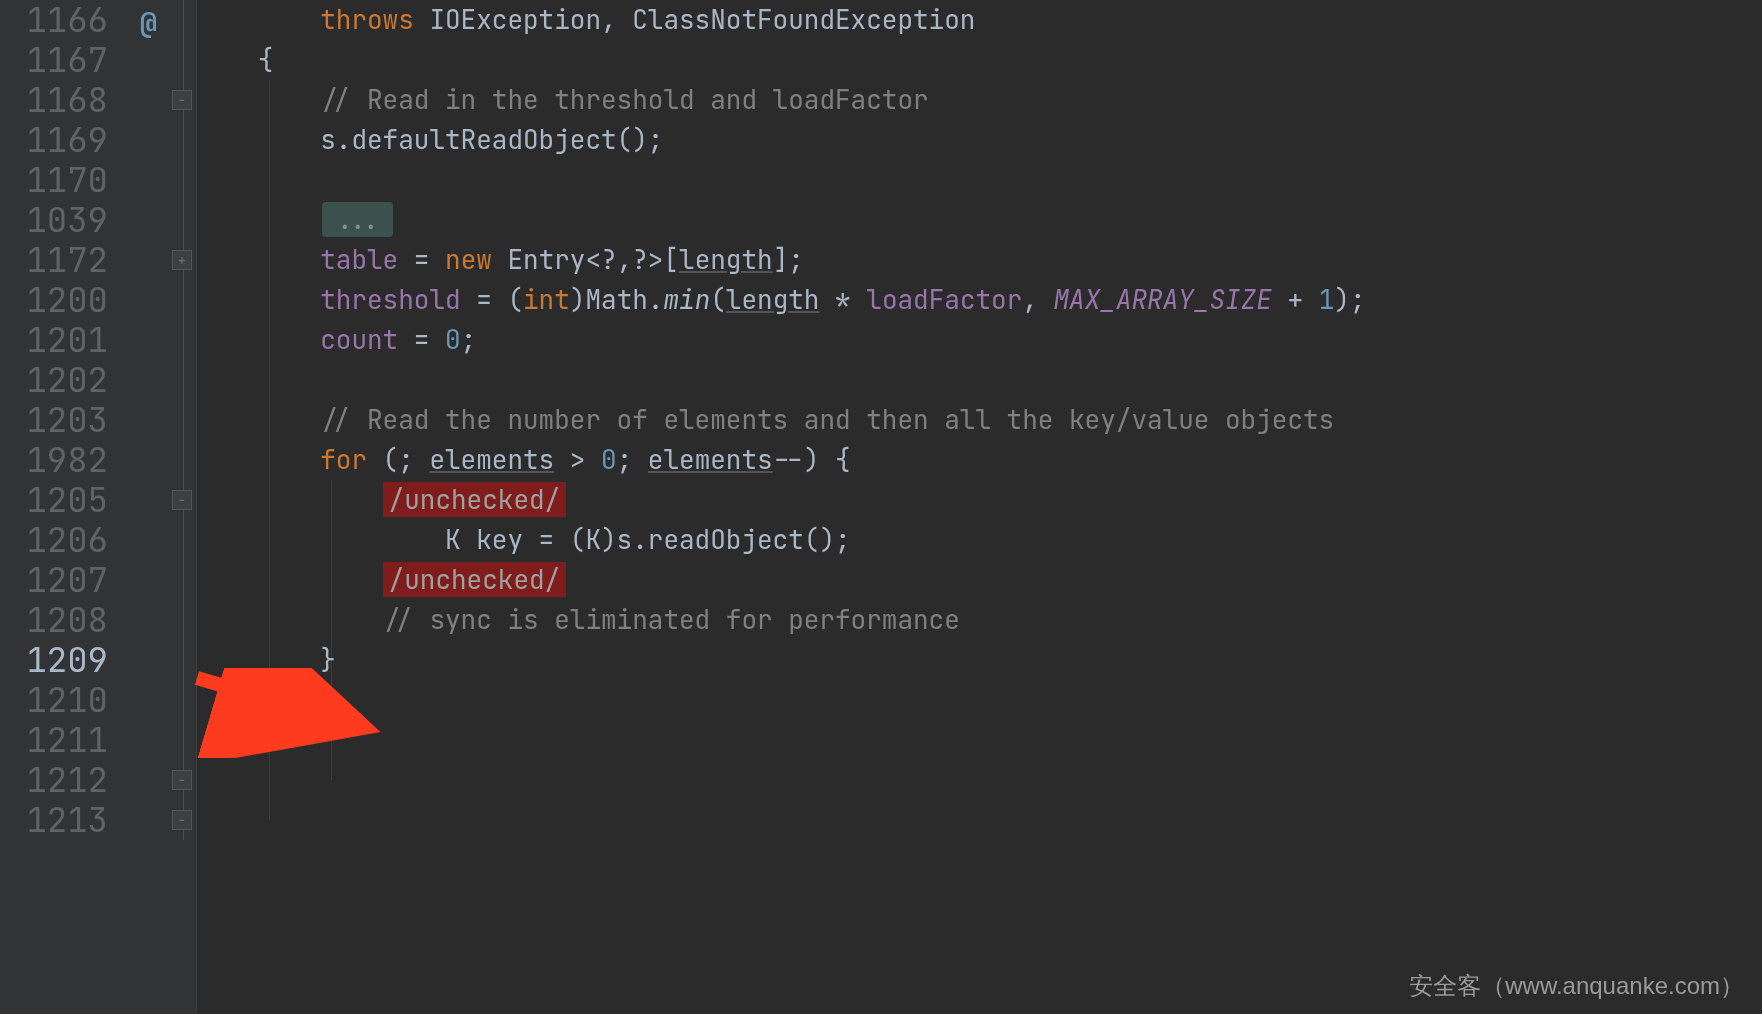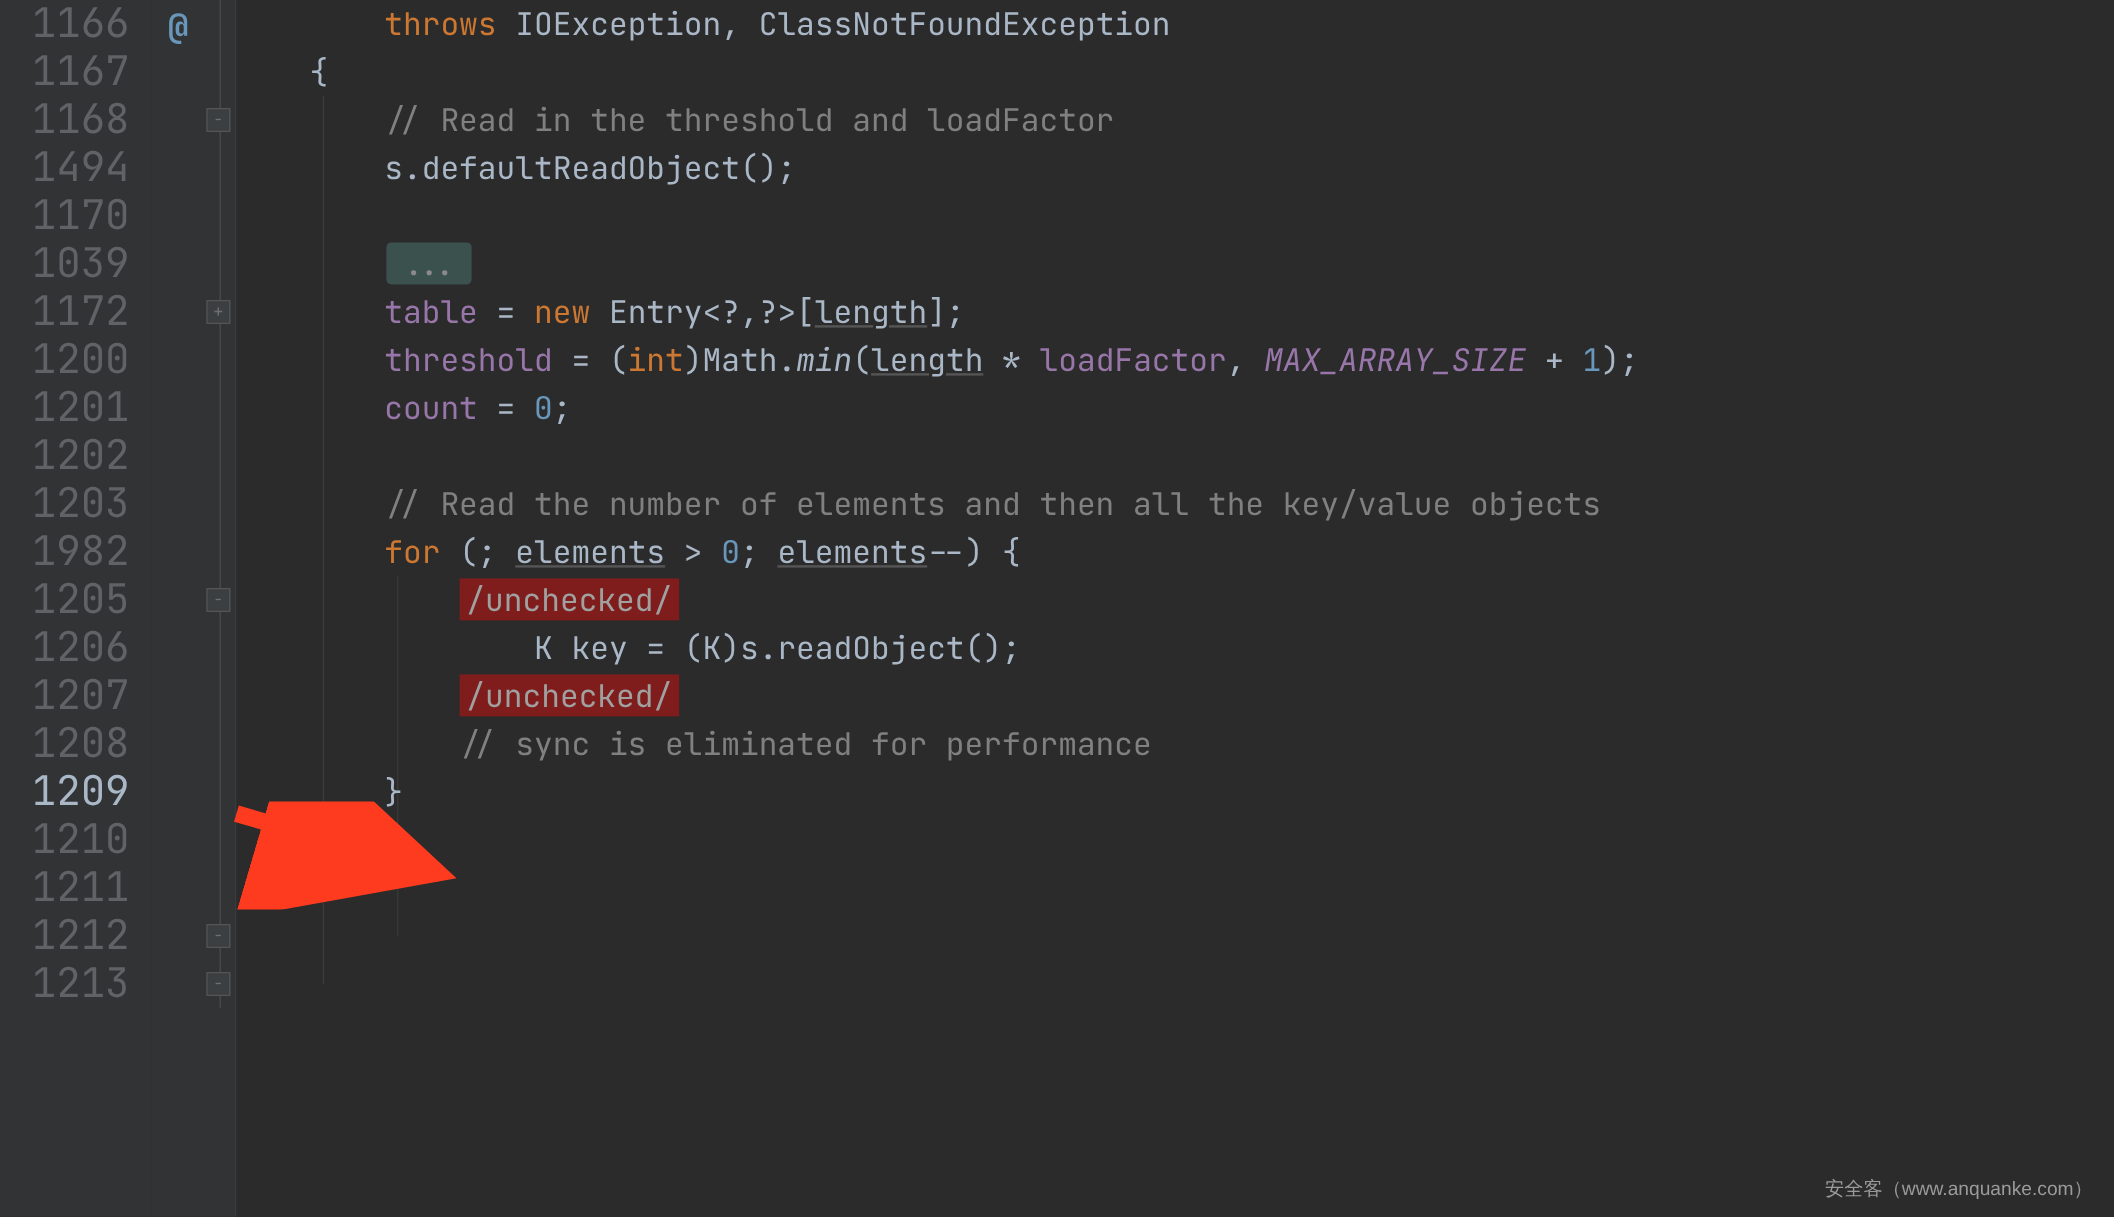--- a/index.html
+++ b/index.html
@@ -115,41 +115,41 @@
   }
   .arrow {
     position: absolute;
     pointer-events: none;
   }
   .watermark {
     position: absolute;
     right: 18px;
     bottom: 12px;
     color: #9a9a9a;
-    font-size: 16px;
+    font-size: 24px;
     font-family: sans-serif;
   }
   .indent-guide {
     position: absolute;
     top: 0;
     bottom: 0;
     width: 1px;
     background: #3b3b3b;
   }
 </style>
 </head>
 <body>
 
 <div class="editor">
 
   <div class="gutter">
     <div class="ln">1166</div>
     <div class="ln">1167</div>
     <div class="ln">1168</div>
-    <div class="ln">1494</div>
+    <div class="ln">1169</div>
     <div class="ln">1170</div>
     <div class="ln">1039</div>
     <div class="ln">1172</div>
     <div class="ln">1200</div>
     <div class="ln">1201</div>
     <div class="ln">1202</div>
     <div class="ln">1203</div>
     <div class="ln">1982</div>
     <div class="ln">1205</div>
     <div class="ln">1206</div>

